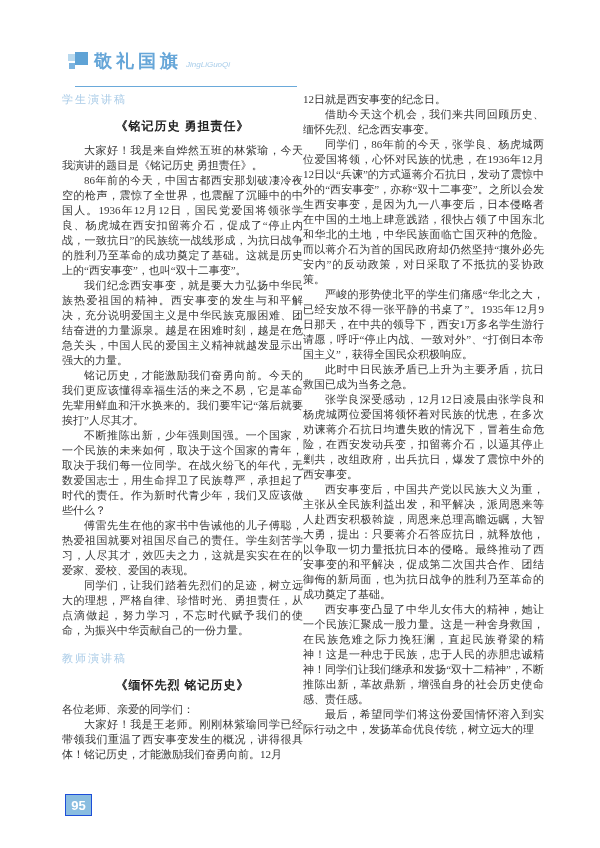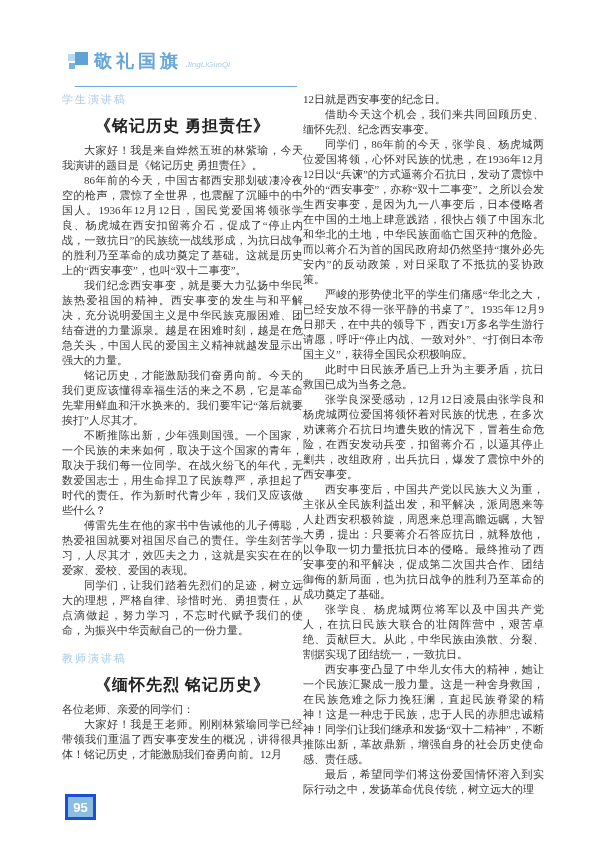--- a/index.html
+++ b/index.html
@@ -40,33 +40,33 @@
     display:flex;
   }
   .col{flex:1;min-width:0;}
   .label{
     color:#a9cbe7;font-size:11px;letter-spacing:2px;line-height:15px;
     font-family:"Liberation Sans",sans-serif;
   }
   .label2{margin-top:13px;}
   .stitle{
     margin:9px 0 7px 0;text-align:center;
-    font-size:16px;font-weight:bold;color:#222;
+    font-size:12px;font-weight:bold;color:#222;
     letter-spacing:1px;line-height:20px;
   }
   .para{
     margin:0;color:#363636;font-size:11px;line-height:15px;
     text-align:justify;text-indent:2em;
   }
   .para.no-indent{text-indent:0;}
   
   .page-badge{
     position:absolute;left:65px;top:794px;
     width:25px;height:20px;
-    background:#8abde0;border:3px solid #1d4ed8;
+    background:#8abde0;border:1px solid #1d4ed8;
     color:#ffffff;font-size:13px;font-weight:bold;
     display:flex;align-items:center;justify-content:center;
     font-family:"Liberation Sans",sans-serif;
   }
 </style>
 </head>
 <body>
 
 <div class="page">
 
@@ -103,21 +103,20 @@
     </div>
     <div class="col">
       <div>
           <p class="para no-indent">12日就是西安事变的纪念日。</p>
           <p class="para">借助今天这个机会，我们来共同回顾历史、缅怀先烈、纪念西安事变。</p>
           <p class="para">同学们，86年前的今天，张学良、杨虎城两位爱国将领，心怀对民族的忧患，在1936年12月12日以“兵谏”的方式逼蒋介石抗日，发动了震惊中外的“西安事变”，亦称“双十二事变”。之所以会发生西安事变，是因为九一八事变后，日本侵略者在中国的土地上肆意践踏，很快占领了中国东北和华北的土地，中华民族面临亡国灭种的危险。而以蒋介石为首的国民政府却仍然坚持“攘外必先安内”的反动政策，对日采取了不抵抗的妥协政策。</p>
           <p class="para">严峻的形势使北平的学生们痛感“华北之大，已经安放不得一张平静的书桌了”。1935年12月9日那天，在中共的领导下，西安1万多名学生游行请愿，呼吁“停止内战、一致对外”、“打倒日本帝国主义”，获得全国民众积极响应。</p>
           <p class="para">此时中日民族矛盾已上升为主要矛盾，抗日救国已成为当务之急。</p>
           <p class="para">张学良深受感动，12月12日凌晨由张学良和杨虎城两位爱国将领怀着对民族的忧患，在多次劝谏蒋介石抗日均遭失败的情况下，冒着生命危险，在西安发动兵变，扣留蒋介石，以逼其停止剿共，改组政府，出兵抗日，爆发了震惊中外的西安事变。</p>
           <p class="para">西安事变后，中国共产党以民族大义为重，主张从全民族利益出发，和平解决，派周恩来等人赴西安积极斡旋，周恩来总理高瞻远瞩，大智大勇，提出：只要蒋介石答应抗日，就释放他，以争取一切力量抵抗日本的侵略。最终推动了西安事变的和平解决，促成第二次国共合作、团结御侮的新局面，也为抗日战争的胜利乃至革命的成功奠定了基础。</p>
-          <p class="para">张学良、杨虎城两位将军以及中国共产党人，在抗日民族大联合的壮阔阵营中，艰苦卓绝、贡献巨大。从此，中华民族由涣散、分裂、割据实现了团结统一，一致抗日。</p>
           <p class="para">西安事变凸显了中华儿女伟大的精神，她让一个民族汇聚成一股力量。这是一种舍身救国，在民族危难之际力挽狂澜，直起民族脊梁的精神！这是一种忠于民族，忠于人民的赤胆忠诚精神！同学们让我们继承和发扬“双十二精神”，不断推陈出新，革故鼎新，增强自身的社会历史使命感、责任感。</p>
           <p class="para">最后，希望同学们将这份爱国情怀溶入到实际行动之中，发扬革命优良传统，树立远大的理</p>
         </div>
     </div>
   </div>
 
   <div class="page-badge">95</div>
 
 </div>
 

